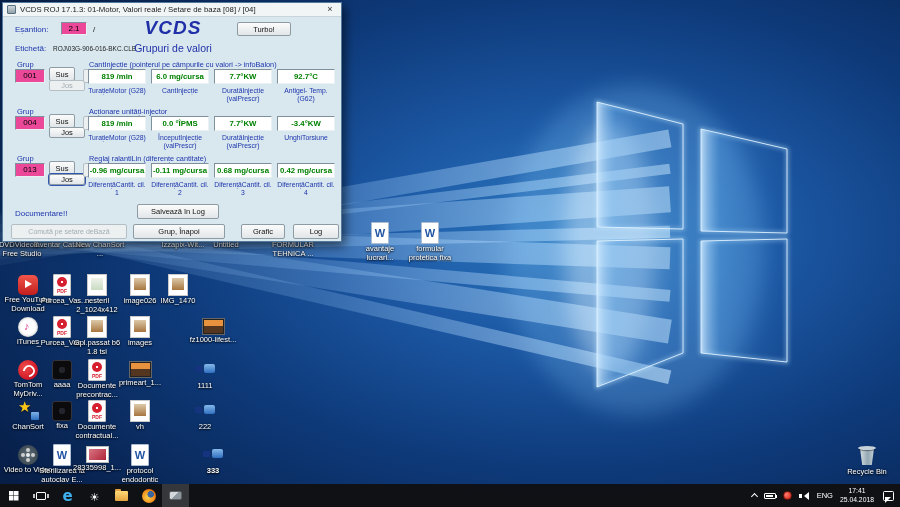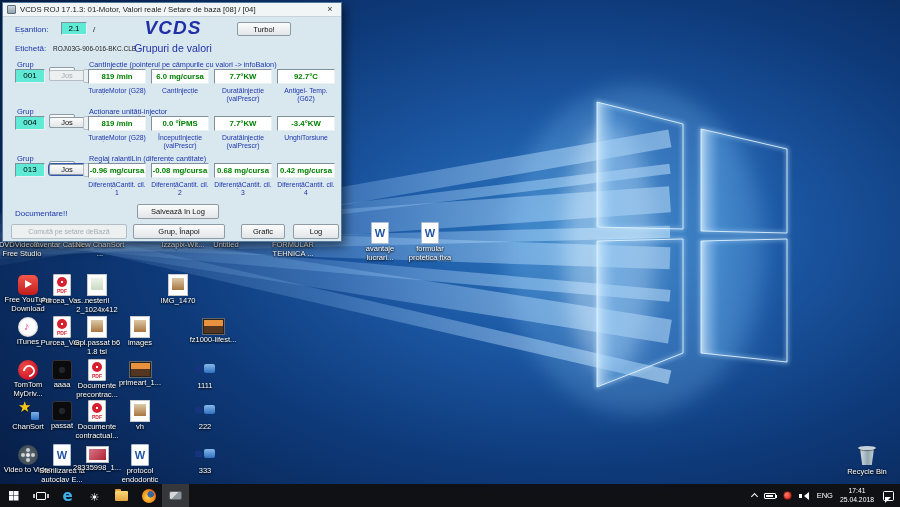--- a/index.html
+++ b/index.html
@@ -57,34 +57,34 @@
   .kind-bin .glyph::after { content:""; position:absolute; left:3px; top:3px; width:18px; height:4px; background:#c6d2d9; border-radius:50%; box-shadow:0 1px 1px rgba(0,0,0,.4); }
 
   
   #vcds { position:absolute; left:2px; top:2px; width:340px; height:240px; z-index:10;
           background:#d8e8ee; border:1px solid #53799c; box-shadow:3px 4px 10px rgba(0,0,0,.55); }
   .titlebar { position:absolute; left:0; top:0; right:0; height:14px; background:#f2f5f6; border-bottom:1px solid #c9d4da; display:flex; align-items:center; padding:0 4px; }
   .wicon { width:9px; height:9px; margin-right:4px; background:linear-gradient(#cdd5da,#94a2ab); border:1px solid #55707f; border-radius:1px; flex:0 0 auto; }
   .wtitle { font-size:7.8px; color:#1a1a1a; white-space:nowrap; overflow:hidden; flex:1; }
   .wclose { width:14px; text-align:center; font-size:9px; color:#333; line-height:13px; }
   .lbl    { position:absolute; font-size:8px; color:#1e34ad; }
-  .inputbox { position:absolute; background:#5eead4; border:1px solid; border-color:#7e909b #e9f1f5 #e9f1f5 #7e909b; font-size:8px; color:#000; text-align:center; }
+  .inputbox { position:absolute; background:#ec4899; border:1px solid; border-color:#7e909b #e9f1f5 #e9f1f5 #7e909b; font-size:8px; color:#000; text-align:center; }
   .vcds-logo { position:absolute; left:118px; top:14px; width:104px; text-align:center; font-size:19px; font-weight:bold; font-style:italic; letter-spacing:1px; color:#2130a8; }
   .subtitle  { position:absolute; left:108px; top:39px; width:124px; text-align:center; font-size:10.5px; color:#2130a8; }
 
   .btn { position:absolute; background:linear-gradient(#fbfbfb,#e2e6e8); border:1px solid #8d9ba4; border-radius:2px; font-size:7.5px; color:#111; text-align:center; font-family:"Liberation Sans",sans-serif; display:flex; align-items:center; justify-content:center; }
   .btn.disabled { color:#a4adb2; background:#edf0f1; border-color:#b4bec4; }
   .btn.focused  { outline:1px solid #3356b0; }
 
   .group { position:absolute; left:0; width:340px; height:47px; }
   .grp-header { position:absolute; left:86px; top:0; width:250px; font-size:7.3px; color:#1e34ad; white-space:nowrap; overflow:hidden; }
   .grp-cap { position:absolute; left:14px; top:0; font-size:7.5px; color:#1e34ad; }
   .grp-num { left:12px; top:9px; width:30px; height:14px; line-height:12px; }
   .sus { left:46px; top:7px;  width:26px; height:14px; }
-  .jos { left:46px; top:10px; width:36px; height:11px; }
+  .jos { left:46px; top:20px; width:36px; height:11px; }
   .start { left:80px; top:9px; width:30px; height:14px; }
   .vbox { position:absolute; top:9px; width:58px; height:15px; background:#fff; border:1px solid; border-color:#7e909b #e9f1f5 #e9f1f5 #7e909b; font-size:7.8px; font-weight:bold; color:#008000; text-align:center; line-height:13px; white-space:nowrap; }
   .vlabel { position:absolute; top:27px; width:58px; font-size:6.8px; line-height:1.2; color:#1e34ad; text-align:center; }
   .c1 { left:85px; } .c2 { left:148px; } .c3 { left:211px; } .c4 { left:274px; }
 
   
   #taskbar { position:absolute; left:0; right:0; bottom:0; height:23px; background:rgba(16,17,19,.97); z-index:20; display:flex; align-items:stretch; }
   .tb-btn { width:27px; display:flex; align-items:center; justify-content:center; }
   .tb-btn.active { background:rgba(255,255,255,.16); }
   .win-logo { width:10px; height:10px; background:
@@ -211,20 +211,24 @@
       <div class="dlabel">Free YouTube Download</div>
     </div>
     <div class="dicon kind-pdf" style="left: 34px; top: 272px;">
       <div class="glyph"></div>
       <div class="dlabel">_Purcea_Vas...</div>
     </div>
     <div class="dicon kind-imgpale" style="left: 69px; top: 272px;">
       <div class="glyph"></div>
       <div class="dlabel">nesteril 2_1024x412</div>
     </div>
+    <div class="dicon kind-img" style="left: 112px; top: 272px;">
+      <div class="glyph"></div>
+      <div class="dlabel">image026</div>
+    </div>
     <div class="dicon kind-img" style="left: 150px; top: 272px;">
       <div class="glyph"></div>
       <div class="dlabel">IMG_1470</div>
     </div>
     <div class="dicon kind-itunes" style="left: 0px; top: 314px;">
       <div class="glyph"></div>
       <div class="dlabel">iTunes</div>
     </div>
     <div class="dicon kind-pdf" style="left: 34px; top: 314px;">
       <div class="glyph"></div>
@@ -261,21 +265,21 @@
     <div class="dicon kind-media" style="left: 177px; top: 357px;">
       <div class="glyph"></div>
       <div class="dlabel">1111</div>
     </div>
     <div class="dicon kind-chansort" style="left: 0px; top: 398px;">
       <div class="glyph"></div>
       <div class="dlabel">ChanSort</div>
     </div>
     <div class="dicon kind-black" style="left: 34px; top: 398px;">
       <div class="glyph"></div>
-      <div class="dlabel">passat</div>
+      <div class="dlabel">fixa</div>
     </div>
     <div class="dicon kind-pdf" style="left: 69px; top: 398px;">
       <div class="glyph"></div>
       <div class="dlabel">Documente contractual...</div>
     </div>
     <div class="dicon kind-img" style="left: 112px; top: 398px;">
       <div class="glyph"></div>
       <div class="dlabel">vh</div>
     </div>
     <div class="dicon kind-media" style="left: 177px; top: 398px;">
@@ -291,21 +295,21 @@
       <div class="dlabel">Sterilizarea la autoclav E...</div>
     </div>
     <div class="dicon kind-photored" style="left: 69px; top: 442px;">
       <div class="glyph"></div>
       <div class="dlabel">28335998_1...</div>
     </div>
     <div class="dicon kind-word" style="left: 112px; top: 442px;">
       <div class="glyph"></div>
       <div class="dlabel">protocol endodontic</div>
     </div>
-    <div class="dicon kind-media" style="left: 177px; top: 442px;">
+    <div class="dicon kind-media" style="left: 185px; top: 442px; font-weight: bold;">
       <div class="glyph"></div>
       <div class="dlabel">333</div>
     </div>
     <div class="dicon kind-bin" style="left: 839px; top: 443px;">
       <div class="glyph"></div>
       <div class="dlabel">Recycle Bin</div>
     </div>
   </div>
 
 <div id="vcds">
@@ -359,21 +363,21 @@
   </div>
 
   <div class="group" style="top:151px;">
     <span class="grp-cap">Grup</span>
     <span class="grp-header">Reglaj ralantiLin (diferențe cantitate)</span>
     <span class="inputbox grp-num">013</span>
     <button class="btn sus">Sus</button>
     <button class="btn jos focused">Jos</button>
     <button class="btn start disabled">Start!</button>
     <div class="vbox c1">-0.96 mg/cursa</div>
-    <div class="vbox c2">-0.08 mg/cursa</div>
+    <div class="vbox c2">-0.11 mg/cursa</div>
     <div class="vbox c3">0.68 mg/cursa</div>
     <div class="vbox c4">0.42 mg/cursa</div>
     <div class="vlabel c1">DiferențăCantit. cil. 1</div>
     <div class="vlabel c2">DiferențăCantit. cil. 2</div>
     <div class="vlabel c3">DiferențăCantit. cil. 3</div>
     <div class="vlabel c4">DiferențăCantit. cil. 4</div>
   </div>
 
   <span class="lbl" style="left:12px; top:206px;">Documentare!!</span>
   <button class="btn" style="left:134px; top:201px; width:82px; height:15px;">Salvează în Log</button>

